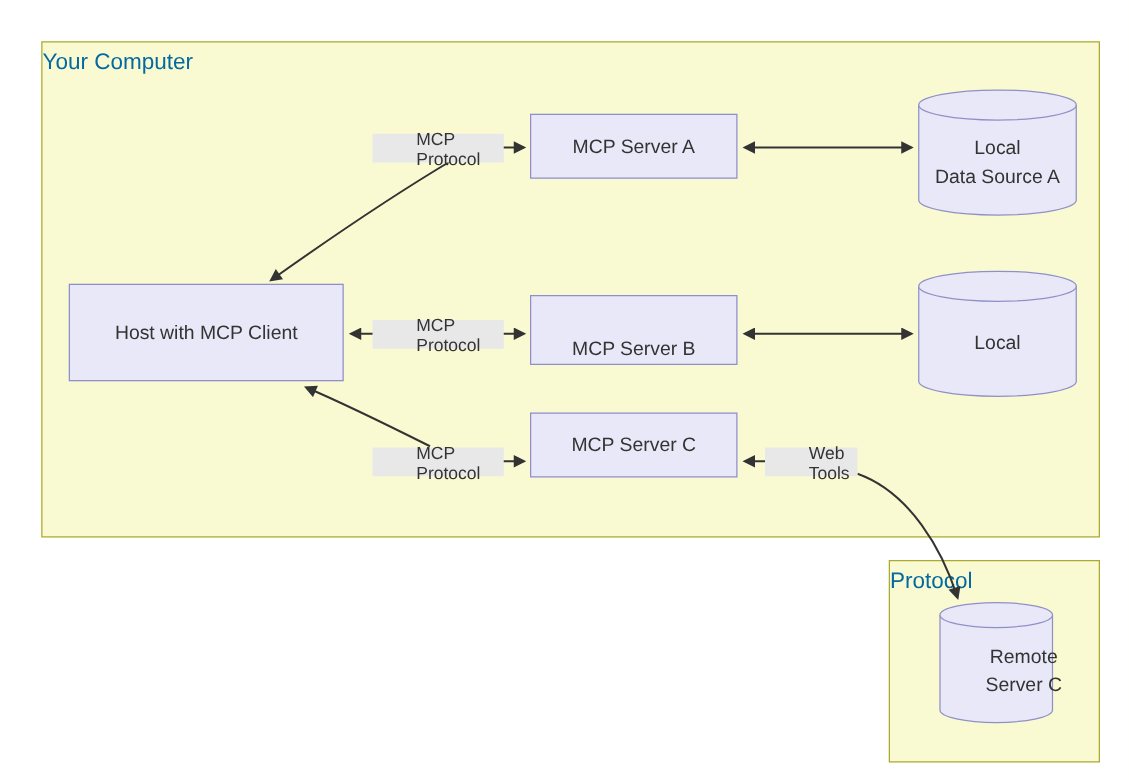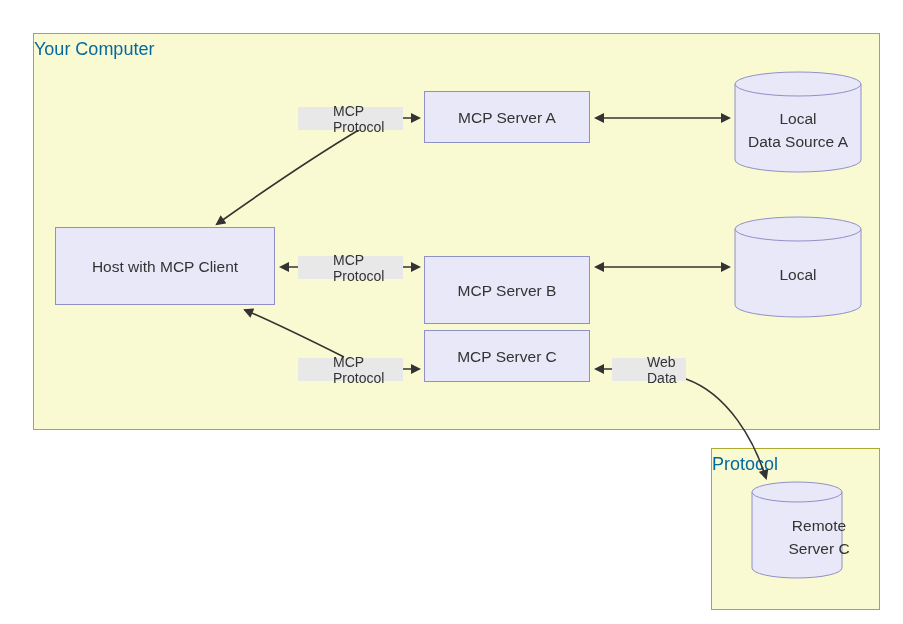--- a/index.html
+++ b/index.html
@@ -31,21 +31,21 @@
     position:absolute;background:var(--label-bg);color:#333333;font-size:14px;
     display:flex;align-items:center;justify-content:center;z-index:3;
     box-sizing:border-box;
     padding-left:35px;
   }
   
   #g-your-computer{left:33px;top:33px;width:847px;height:397px;}
   #g-internet{left:711px;top:448px;width:169px;height:162px;}
   #n-host{left:55px;top:227px;width:220px;height:78px;}
   #n-server-a{left:424px;top:91px;width:166px;height:52px;}
-  #n-server-b{left:424px;top:256px;width:166px;height:68px;}
+  #n-server-b{left:424px;top:236px;width:166px;height:56px;justify-content:flex-end;}
   #n-server-c{left:424px;top:330px;width:166px;height:52px;}
   #t-ds-a{left:735px;top:84px;width:126px;height:88px;}
   #t-ds-b{left:735px;top:229px;width:126px;height:88px;}
   #t-remote{left:784px;top:492px;width:70px;height:86px;}
   #l-protocol-a{left:298px;top:107px;width:105px;height:23px;}
   #l-protocol-b{left:298px;top:256px;width:105px;height:23px;}
   #l-protocol-c{left:298px;top:358px;width:105px;height:23px;}
   #l-web-apis{left:612px;top:358px;width:74px;height:23px;}
 </style>
 </head>
@@ -119,15 +119,15 @@
     <div>Local</div>
   </div>
   <div class="cyl-text" id="t-remote">
     <div>Remote</div>
     <div>Server C</div>
   </div>
 
   <div class="edge-label" id="l-protocol-a">MCP Protocol</div>
   <div class="edge-label" id="l-protocol-b">MCP Protocol</div>
   <div class="edge-label" id="l-protocol-c">MCP Protocol</div>
-  <div class="edge-label" id="l-web-apis">Web Data</div>
+  <div class="edge-label" id="l-web-apis">Web Tools</div>
 
 </div>
 
 </body></html>

